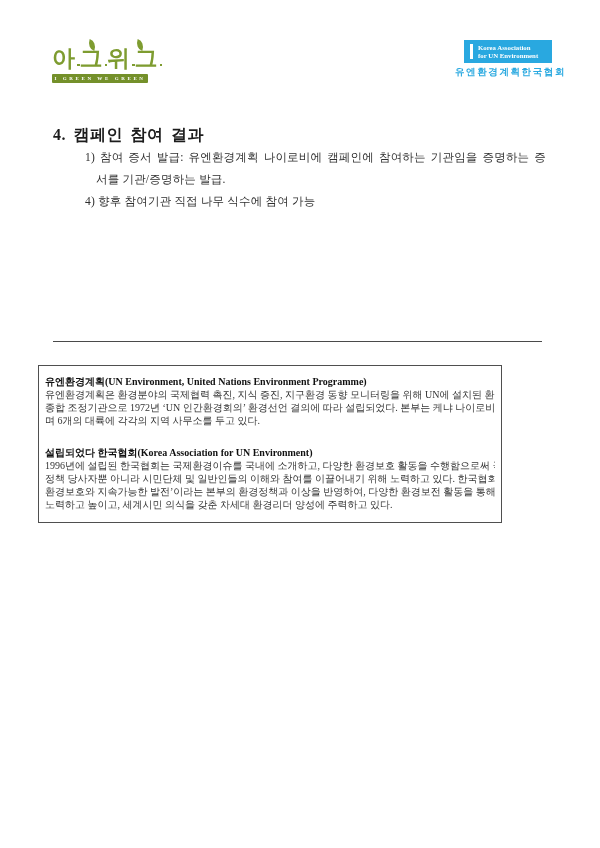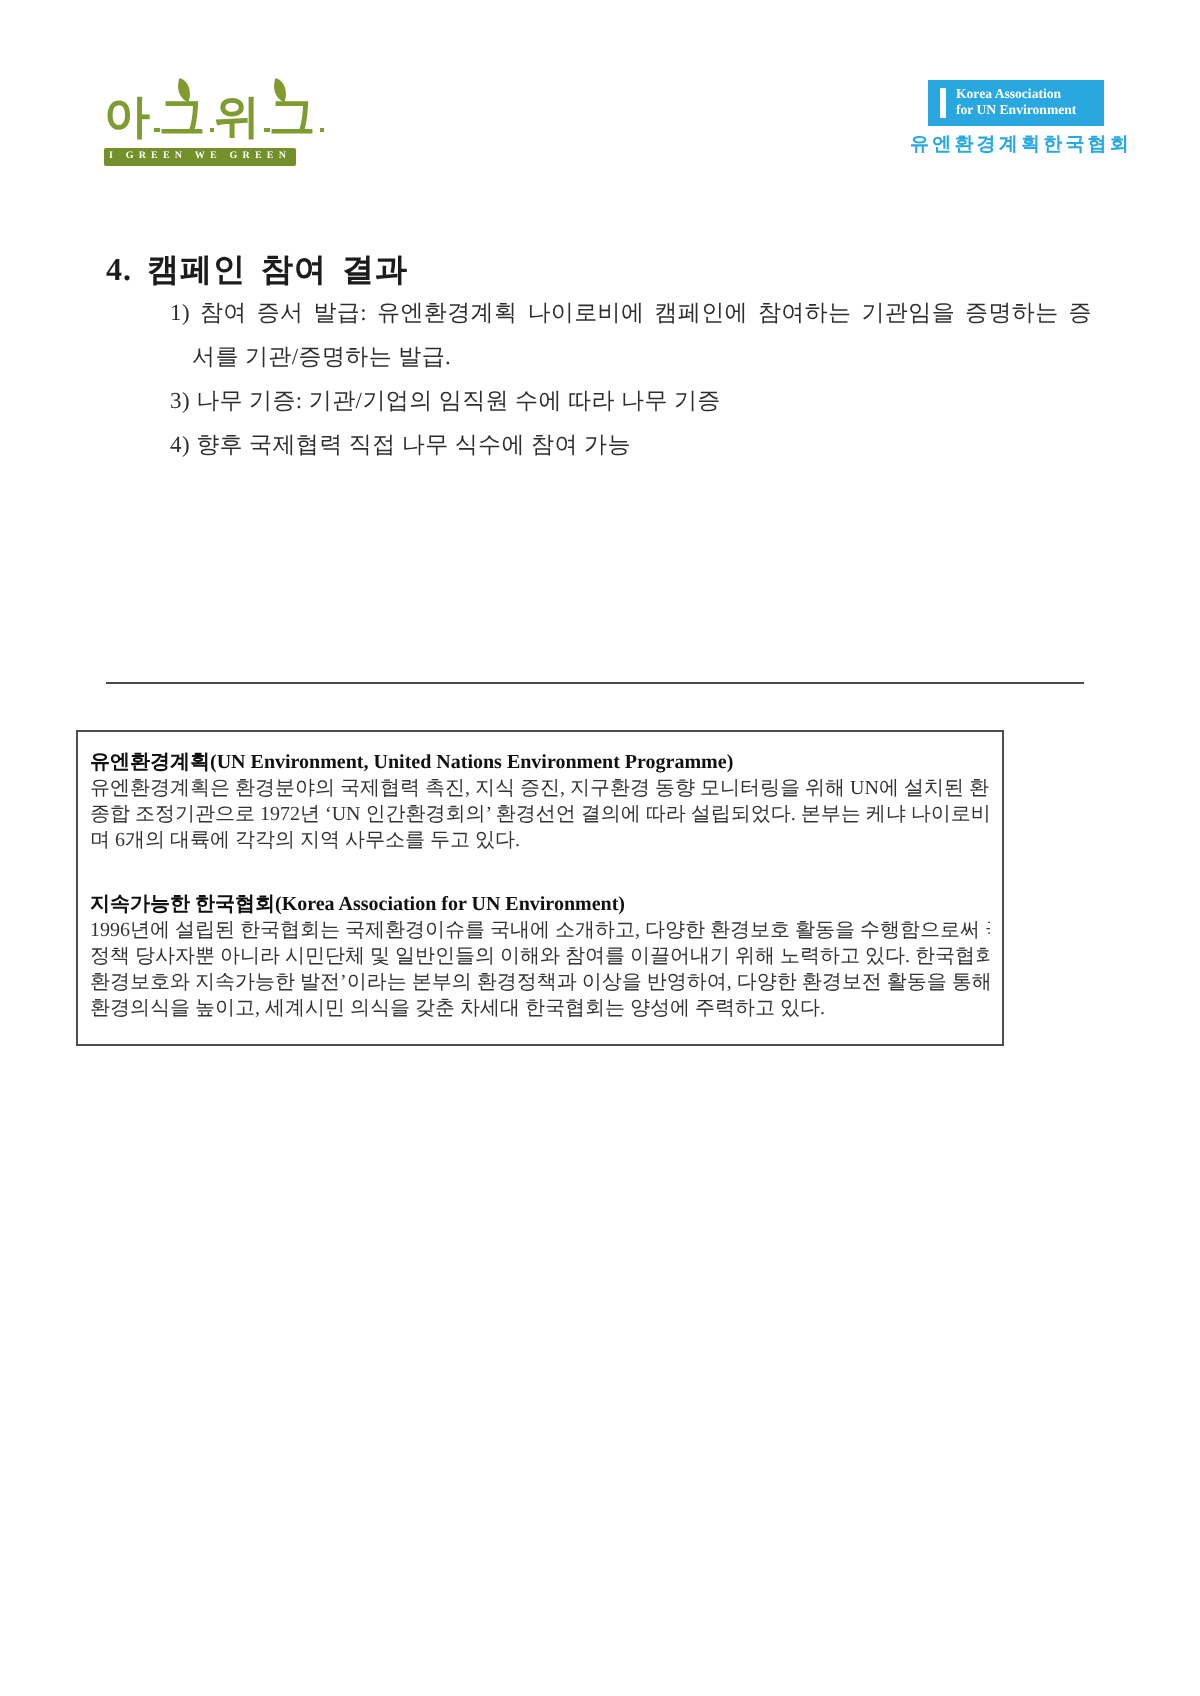--- a/index.html
+++ b/index.html
@@ -85,50 +85,44 @@
 
     <div class="item">
       <div class="line stretch">
         <span class="num">1)</span>
         <span>참여 증서 발급: 유엔환경계획 나이로비에 캠페인에 참여하는 기관임을 증명하는 증</span>
       </div>
       <div class="line cont">서를 기관/증명하는 발급.</div>
     </div>
 
 
-    <div class="item">
-      <div class="line">
-        <span class="num">3)</span>
-        <span>나무 기증: 기관/기업의 임직원 수에 따라 나무 기증</span>
-      </div>
-    </div>
 
     <div class="item">
       <div class="line">
         <span class="num">4)</span>
-        <span>향후 국제협력 직접 나무 식수에 참여 가능</span>
+        <span>향후 참여기관 직접 나무 식수에 참여 가능</span>
       </div>
     </div>
 
   </div>
 
   <div class="hrule"></div>
 
   <div class="info-box">
 
     <div class="ib-section">
       <div class="ib-heading">유엔환경계획(UN Environment, United Nations Environment Programme)</div>
       <div class="ib-line stretch">유엔환경계획은 환경분야의 국제협력 촉진, 지식 증진, 지구환경 동향 모니터링을 위해 UN에 설치된 환경 관련</div>
       <div class="ib-line stretch">종합 조정기관으로 1972년 ‘UN 인간환경회의’ 환경선언 결의에 따라 설립되었다. 본부는 케냐 나이로비에 소재하</div>
       <div class="ib-line">며 6개의 대륙에 각각의 지역 사무소를 두고 있다.</div>
     </div>
 
     <div class="ib-section">
-      <div class="ib-heading">지속가능한 한국협회(Korea Association for UN Environment)</div>
+      <div class="ib-heading">설립되었다 한국협회(Korea Association for UN Environment)</div>
       <div class="ib-line stretch">1996년에 설립된 한국협회는 국제환경이슈를 국내에 소개하고, 다양한 환경보호 활동을 수행함으로써 국내 환경</div>
       <div class="ib-line stretch">정책 당사자뿐 아니라 시민단체 및 일반인들의 이해와 참여를 이끌어내기 위해 노력하고 있다. 한국협회는 ‘세계</div>
       <div class="ib-line stretch">환경보호와 지속가능한 발전’이라는 본부의 환경정책과 이상을 반영하여, 다양한 환경보전 활동을 통해 시민들의</div>
-      <div class="ib-line">환경의식을 높이고, 세계시민 의식을 갖춘 차세대 한국협회는 양성에 주력하고 있다.</div>
+      <div class="ib-line">노력하고 높이고, 세계시민 의식을 갖춘 차세대 환경리더 양성에 주력하고 있다.</div>
     </div>
 
   </div>
 
 </div>
 
 </body></html>

